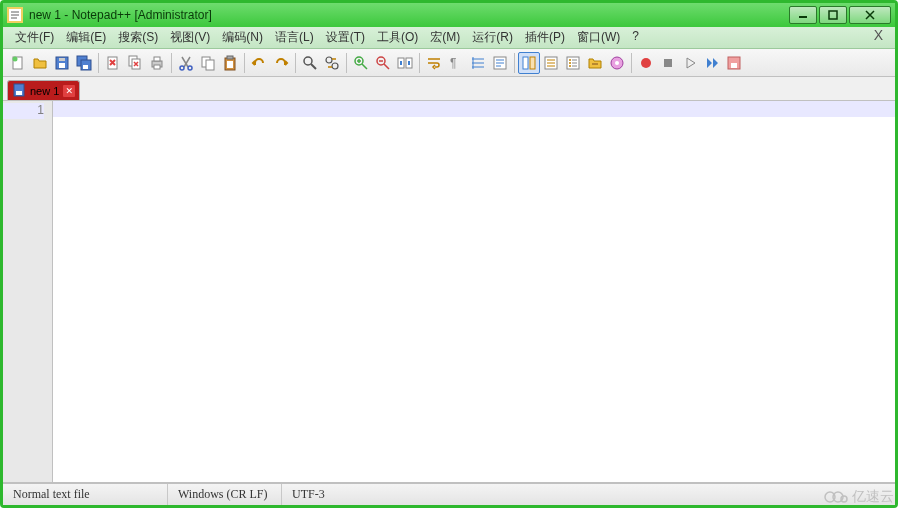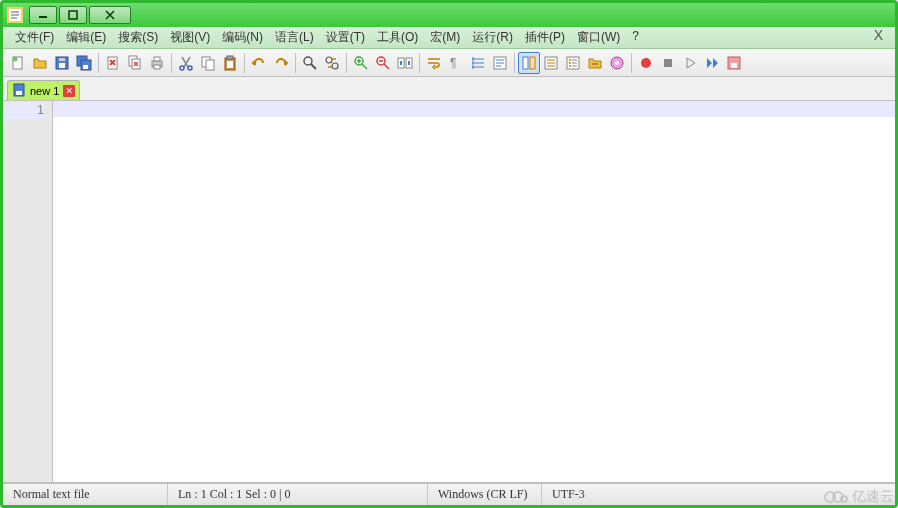--- a/index.html
+++ b/index.html
@@ -12,21 +12,21 @@
 .win-btn { width:28px; height:18px; background:linear-gradient(#bfe8bf,#7fd87f); border:1px solid #2a7a2a; border-radius:2px; display:flex; align-items:center; justify-content:center; font-size:10px; color:#0a3a0a; cursor:pointer; }
 .win-btn.close { width:42px; }
 .menubar { height:22px; background:linear-gradient(#d8f0d8,#c4e6c4); display:flex; align-items:flex-start; padding:0 6px; font-size:12px; color:#333; border-bottom:1px solid #9cc99c; }
 .menu-item { padding:2px 6px; cursor:pointer; }
 .menu-x { margin-left:auto; padding:0 6px; color:#555; cursor:pointer; font-size:14px; }
 .toolbar { height:28px; background:linear-gradient(#f7f7f7,#e9e9e9); border-bottom:1px solid #c0c0c0; display:flex; align-items:center; padding:0 4px; gap:0; }
 .tbtn { width:22px; height:22px; display:flex; align-items:center; justify-content:center; cursor:pointer; border:1px solid transparent; border-radius:2px; }
 .tbtn svg { width:16px; height:16px; }
 .tsep { width:1px; height:20px; background:#c0c0c0; margin:0 3px; }
 .tabbar { height:24px; background:#f0f0f0; border-bottom:1px solid #c0c0c0; display:flex; align-items:flex-end; padding-left:4px; }
-.tab { height:20px; background:#bef264; border:1px solid #b0b0b0; border-bottom:none; display:flex; align-items:center; padding:0 4px; font-size:11px; font-family:"Courier New",monospace; gap:4px; border-radius:3px 3px 0 0; }
+.tab { height:20px; background:#b91c1c; border:1px solid #b0b0b0; border-bottom:none; display:flex; align-items:center; padding:0 4px; font-size:11px; font-family:"Courier New",monospace; gap:4px; border-radius:3px 3px 0 0; }
 .tab .tab-ico svg { width:14px; height:14px; }
 .tab .tab-close { width:12px; height:12px; background:#e04040; color:#fff; font-size:9px; display:flex; align-items:center; justify-content:center; border-radius:1px; cursor:pointer; }
 .editor { flex:1; display:flex; background:#fff; overflow:hidden; border-bottom:1px solid #c0c0c0; }
 .gutter { width:50px; background:#e8e8e8; border-right:1px solid #c0c0c0; text-align:right; padding:2px 8px 0 0; font-size:12px; color:#808080; font-family:"Courier New",monospace; }
 .current-line { background:#e8e8ff; height:16px; }
 .text-area { flex:1; }
 .text-area .line { height:16px; }
 .statusbar { height:22px; background:linear-gradient(#f4f4f4,#e4e4e4); border-top:1px solid #c0c0c0; display:flex; align-items:center; font-size:12px; color:#333; }
 .stat-cell { padding:0 10px; border-right:1px solid #c8c8c8; height:100%; display:flex; align-items:center;font-family:Liberation Serif, serif; }
 .stat-cell.w1{width:165px}.stat-cell.w2{width:200px}.stat-cell.w3{width:260px}.stat-cell.w4{width:114px}.stat-cell.w5{width:58px;border-right:none}
@@ -39,20 +39,21 @@
 <div class="window">
 
   <div class="titlebar">
     <span class="app-icon">
       <svg viewBox="0 0 16 16">
           <rect width="16" height="16" fill="#f0d060"></rect>
           <rect x="2" y="2" width="12" height="12" fill="#fff"></rect>
           <path d="M4 5h8M4 8h8M4 11h6" stroke="#606060" stroke-width="1"></path>
         </svg>
     </span>
+    <span class="title-text">new 1 - Notepad++  [Administrator]</span>
     <div class="win-controls">
       <div class="win-btn">
           <svg width="10" height="10">
             <line x1="1" y1="7" x2="9" y2="7" stroke="#0a3a0a" stroke-width="2"></line>
           </svg>
         </div>
       <div class="win-btn">
           <svg width="10" height="10">
             <rect x="1" y="1" width="8" height="8" fill="none" stroke="#0a3a0a" stroke-width="1.5"></rect>
           </svg>
@@ -295,21 +296,20 @@
     <div class="gutter">
       <div class="current-line">1</div>
     </div>
     <div class="text-area">
       <div class="line current-line"></div>
     </div>
   </div>
 
   <div class="statusbar">
     <div class="stat-cell w1">Normal text file</div>
-    <div class="stat-cell w3">Ln : 1    Col : 1    Sel : 0 | 0</div>
     <div class="stat-cell w4">Windows (CR LF)</div>
     <div class="stat-cell w5">UTF-3</div>
   </div>
 
 </div>
 
 <div class="watermark">
   <svg viewBox="0 0 24 16">
       <circle cx="6" cy="8" r="5" fill="none" stroke="#c0c0c0" stroke-width="1.5"></circle>
       <circle cx="14" cy="8" r="5" fill="none" stroke="#c0c0c0" stroke-width="1.5"></circle>

